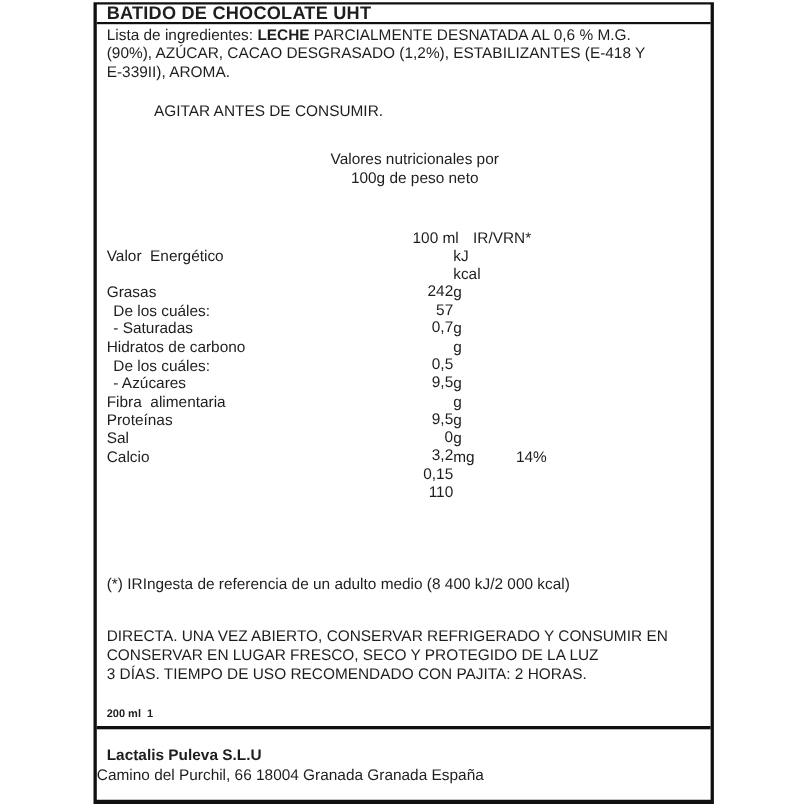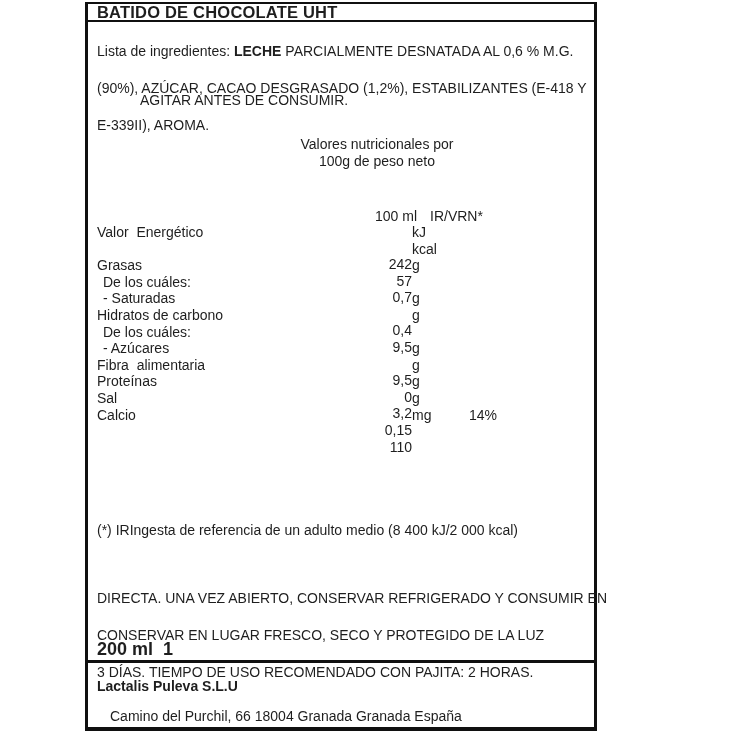--- a/index.html
+++ b/index.html
@@ -9,29 +9,29 @@
     height: 735px;
     background: #ffffff;
     font-family: "Liberation Sans", "DejaVu Sans", sans-serif;
     color: #1e1e1e;
     -webkit-font-smoothing: antialiased;
   }
   .label-box {
     position: absolute;
     left: 85px;
     top: 2px;
-    width: 512px;
+    width: 564px;
     height: 729px;
     box-sizing: border-box;
     border: solid #101010;
     border-width: 2px 3px 4px 3px;
     background: #ffffff;
   }
   .abs { position: absolute; }
-  .pre { white-space: pre; margin-top: 20px; }
+  .pre { white-space: pre; }
 
   .title {
     left: 9px; top: 0px;
     font-size: 16.5px;
     font-weight: bold;
     line-height: 16px;
     white-space: pre;
     letter-spacing: 0.2px;
   }
   .rule {
@@ -84,33 +84,33 @@
     left: 372px;
     top: 0;
   }
 
   .footnote { left: 9px; top: 518px; }
 
   .storage { left: 9px; top: 566px; }
 
   .netqty {
     left: 9px; top: 637px;
-    font-size: 18px; line-height: 17px;
+    font-size: 10px; line-height: 17px;
     font-weight: bold;
     white-space: pre;
   }
 
   .mfr-name {
     left: 9px; top: 674px;
     font-size: 14px; line-height: 17px;
     font-weight: bold;
   }
   .mfr-addr {
-    left: 22px; top: 692px;
-    font-size: 14px; line-height: 17px; margin-top: 12px;
+    left: 0; top: 692px;
+    font-size: 14px; line-height: 17px;
   }
 </style>
 </head>
 <body>
 
 <div class="label-box">
 
   <div class="abs title">BATIDO DE CHOCOLATE UHT</div>
   <div class="abs rule title-rule"></div>
 
@@ -144,21 +144,21 @@
     <div class="nutri-row">
       <span class="lbl">Grasas</span>
       <span class="num">0,7</span>
       <span class="unit">g</span>
     </div>
     <div class="nutri-row indent">
       <span class="lbl">De los cuáles:</span>
     </div>
     <div class="nutri-row indent">
       <span class="lbl">- Saturadas</span>
-      <span class="num">0,4</span>
+      <span class="num">0,5</span>
       <span class="unit">g</span>
     </div>
     <div class="nutri-row">
       <span class="lbl">Hidratos de carbono</span>
       <span class="num">9,5</span>
       <span class="unit">g</span>
     </div>
     <div class="nutri-row indent">
       <span class="lbl">De los cuáles:</span>
     </div>

